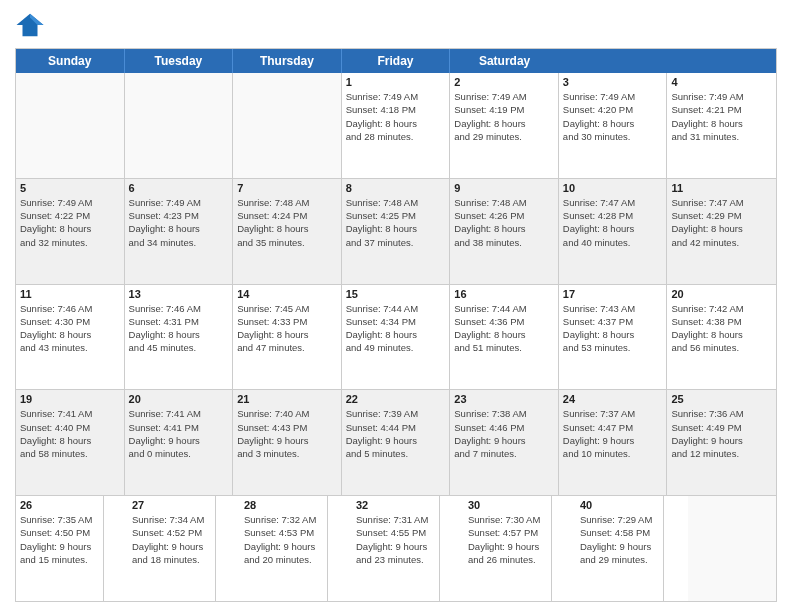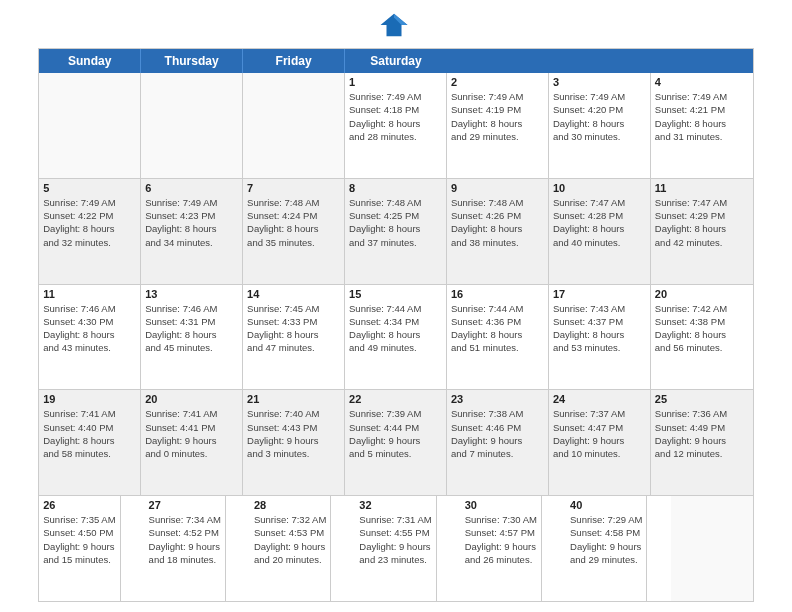--- a/index.html
+++ b/index.html
@@ -9,21 +9,20 @@
       width: 792px;
       height: 612px;
       overflow: hidden;
     }
     .page {
       width: 792px;
       height: 612px;
       padding: 10px 15px;
       display: flex;
       flex-direction: column;
-      align-items: center;
     }
     .header {
       display: flex;
       justify-content: space-between;
       align-items: flex-start;
       margin-bottom: 8px;
     }
     .logo {
       display: flex;
       align-items: center;
@@ -131,20 +130,21 @@
     </div>
     <div class="title-section">
       <div class="month-title"></div>
       <div class="subtitle"></div>
     </div>
   </div>
 
   <div class="calendar">
     <div class="calendar-header">
     <div class="day-header">Sunday</div>
+        <div class="day-header">Tuesday</div>
         <div class="day-header">Thursday</div>
         <div class="day-header">Friday</div>
         <div class="day-header">Saturday</div>
       </div>
     <div class="calendar-body">
     <div class="week-row">
           <div class="day-cell empty"></div>
           <div class="day-cell empty"></div>
           <div class="day-cell empty"></div>
           <div class="day-cell">

